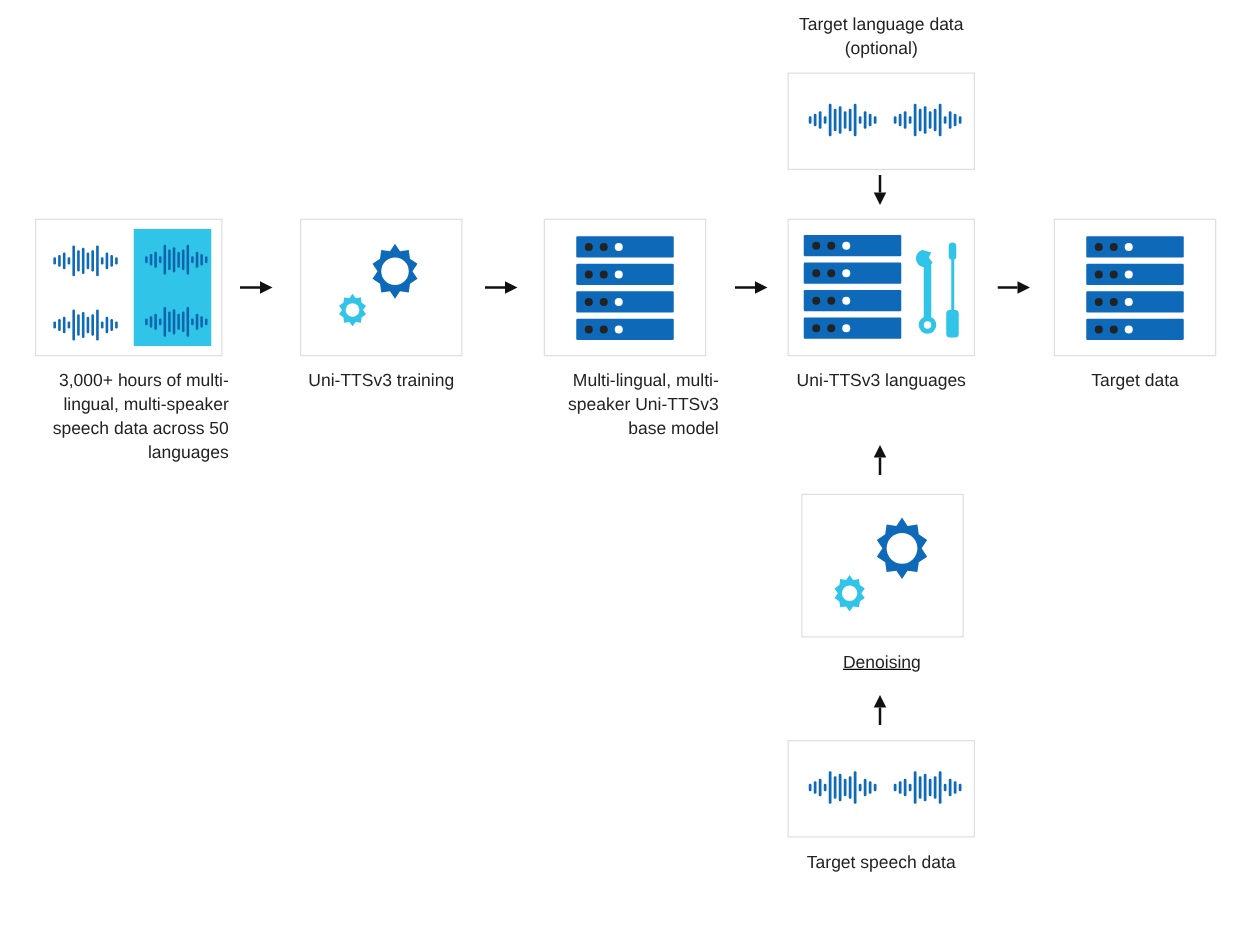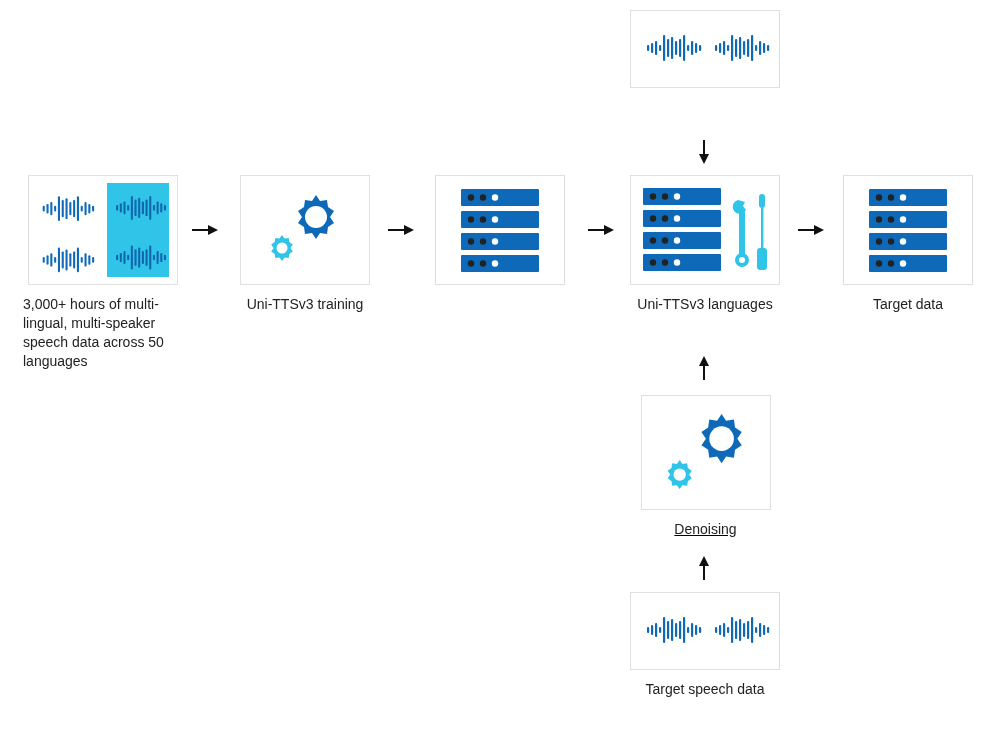--- a/index.html
+++ b/index.html
@@ -22,21 +22,21 @@
     background: #fff;
     display: flex;
     align-items: center;
     justify-content: center;
     padding: 8px;
   }
   .caption {
     margin-top: 10px;
     font-size: 14px;
     color: #222;
-    text-align: left;
+    text-align: right;
     line-height: 1.35;
     max-width: 180px;
   }
   .caption-above {
     margin-bottom: 10px;
     font-size: 14px;
     color: #222;
     text-align: center;
     line-height: 1.35;
     max-width: 180px;
@@ -140,20 +140,21 @@
   <div class="box" style="width:130px; height:110px;">
     <svg width="90" height="90">
       <g fill="#0e6ab8">
         <use href="#server-unit" x="6" y="4"></use>
         <use href="#server-unit" x="6" y="26"></use>
         <use href="#server-unit" x="6" y="48"></use>
         <use href="#server-unit" x="6" y="70"></use>
       </g>
     </svg>
   </div>
+  <div class="caption">Multi-lingual, multi-speaker Uni-TTSv3 base model</div>
 </div>
 
 <div class="node" style="left:630px; top:175px; width:150px;">
   <div class="box" style="width:150px; height:110px;">
     <svg width="138" height="92">
       <g fill="#0e6ab8">
         <use href="#server-unit" x="4" y="4"></use>
         <use href="#server-unit" x="4" y="26"></use>
         <use href="#server-unit" x="4" y="48"></use>
         <use href="#server-unit" x="4" y="70"></use>
@@ -184,20 +185,21 @@
         <use href="#server-unit" x="6" y="26"></use>
         <use href="#server-unit" x="6" y="48"></use>
         <use href="#server-unit" x="6" y="70"></use>
       </g>
     </svg>
   </div>
   <div class="caption">Target data</div>
 </div>
 
 <div class="node" style="left:630px; top:10px; width:150px;">
+  <div class="caption-above">Target language data (optional)</div>
   <div class="box" style="width:150px; height:78px;">
     <svg width="134" height="40">
       <g fill="#0e6ab8">
         <use href="#wave-small" x="8" y="6"></use>
         <use href="#wave-small" x="76" y="6"></use>
       </g>
     </svg>
   </div>
 </div>
 

